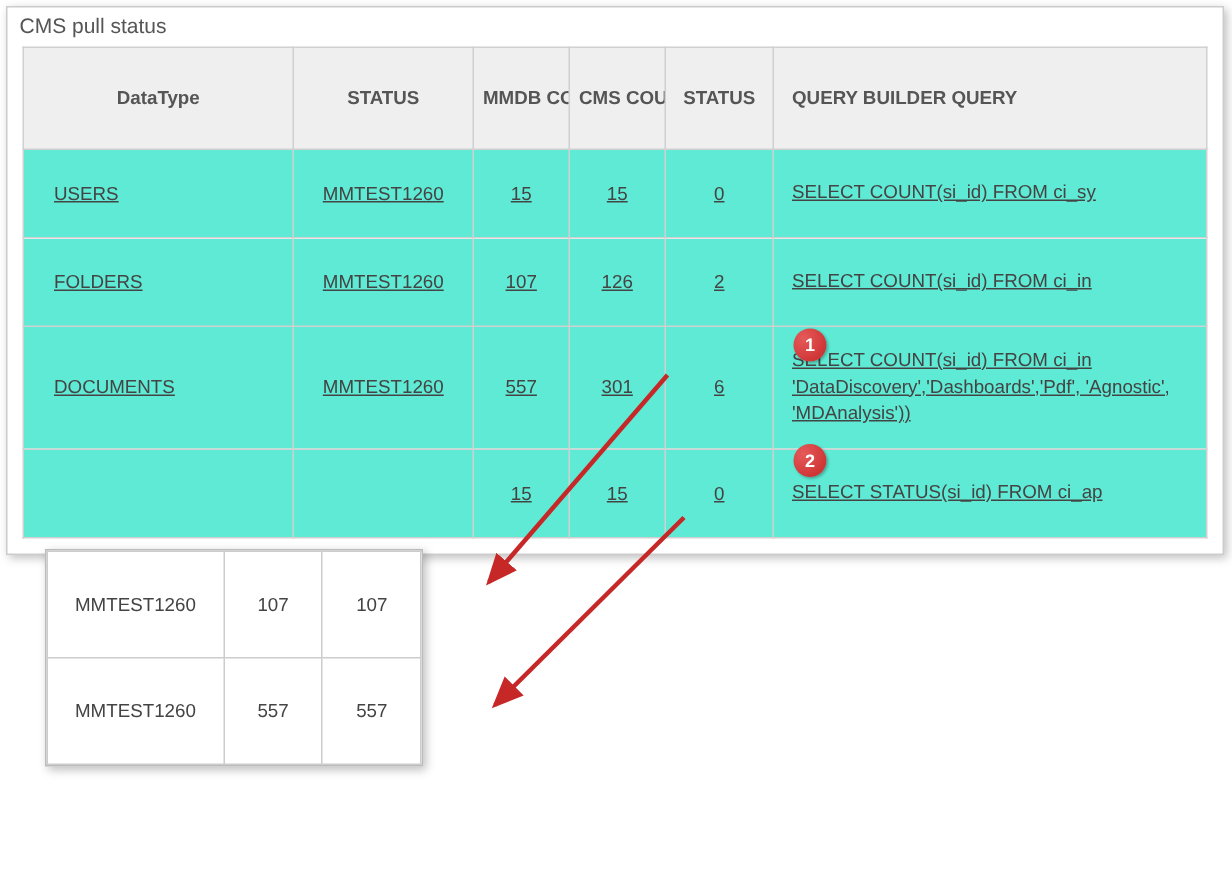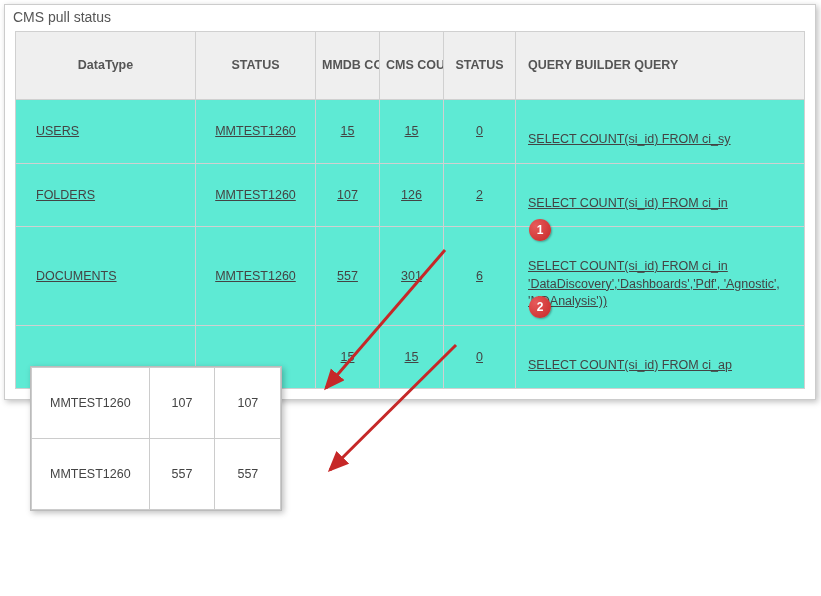--- a/index.html
+++ b/index.html
@@ -49,21 +49,21 @@
       color: #555;
       line-height: 1.2;
     }
     table.main-table td {
       padding: 22px 10px;
       text-align: center;
       background: #5eead4;
       text-decoration: underline;
     }
     table.main-table td.left { text-align: left; padding-left: 20px; }
-    table.main-table td.query { text-align: left; padding-left: 12px; white-space: normal; line-height: 1.4; padding-top: 31px; padding-bottom: 14px;}
+    table.main-table td.query { text-align: left; padding-left: 12px; white-space: normal; line-height: 1.4; padding-top: 14px; padding-bottom: 14px;}
     .status-ok { color: #444; }
     .status-diff { color: #b00000; }
     
     
     col.c-datatype { width: 180px; }
     col.c-cmsid    { width: 120px; }
     col.c-mmdb     { width: 64px; }
     col.c-cms      { width: 64px; }
     col.c-status   { width: 72px; }
     col.c-query    { }
@@ -161,21 +161,21 @@
         <td>301</td>
         <td class="status-diff">6</td>
         <td class="query">SELECT COUNT(si_id) FROM ci_in 'DataDiscovery','Dashboards','Pdf', 'Agnostic', 'MDAnalysis'))</td>
       </tr>
       <tr>
         <td class="left"></td>
         <td></td>
         <td>15</td>
         <td>15</td>
         <td class="status-ok">0</td>
-        <td class="query">SELECT COUNT(si_id) FROM ci_ap</td>
+        <td class="query">SELECT STATUS(si_id) FROM ci_ap</td>
       </tr>
     </tbody>
   </table>
 </div>
 
 <div class="overlay-table-wrap">
   <table class="overlay-table">
     <tbody>
         <tr>
       <td class="first">MMTEST1260</td>

